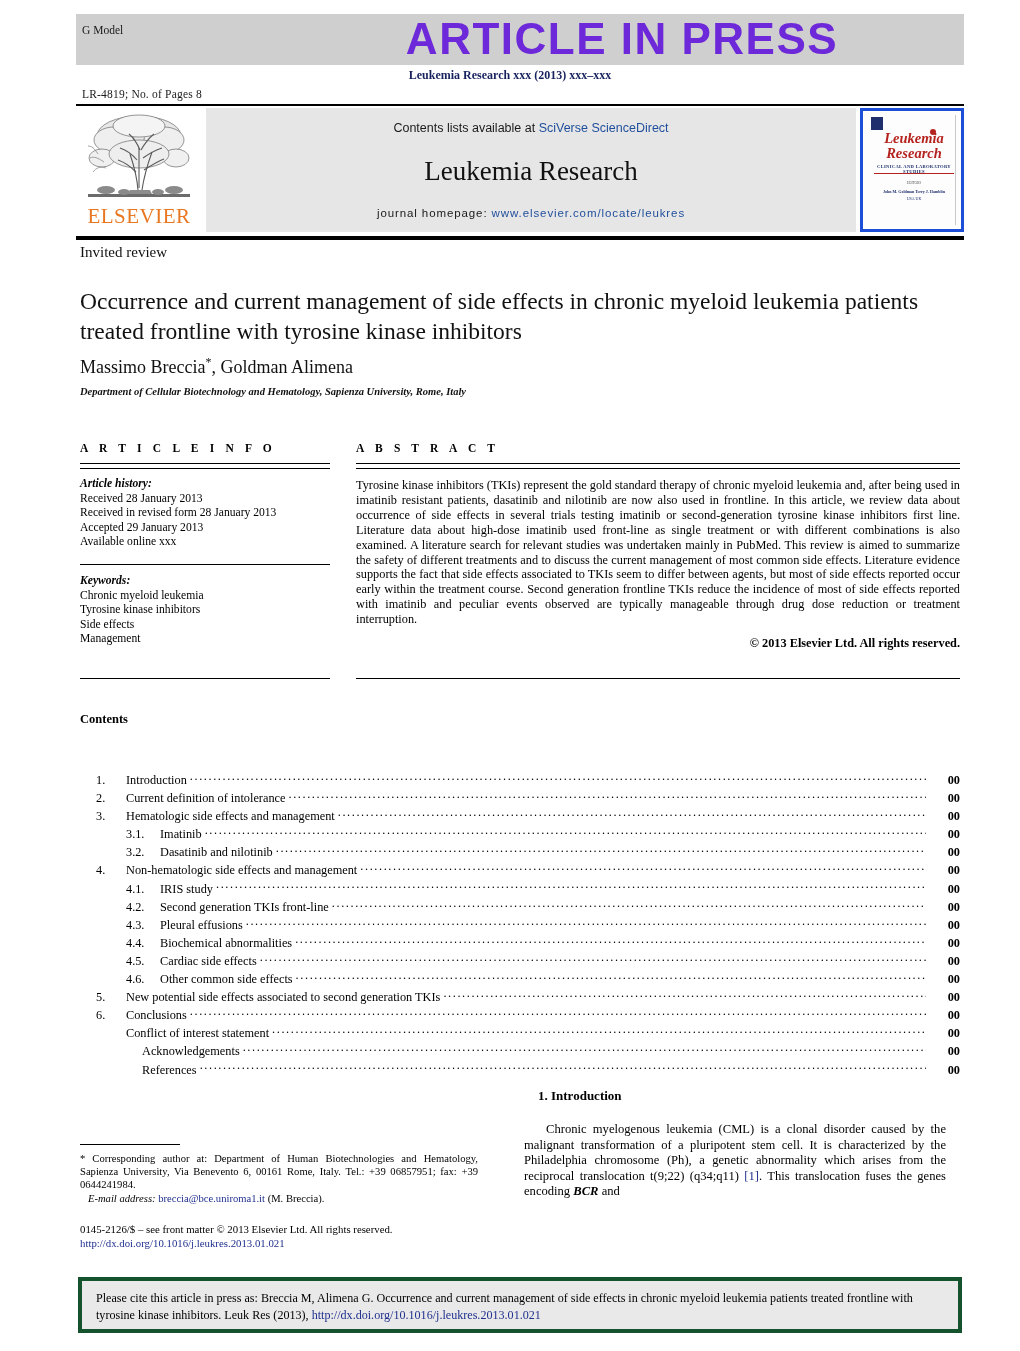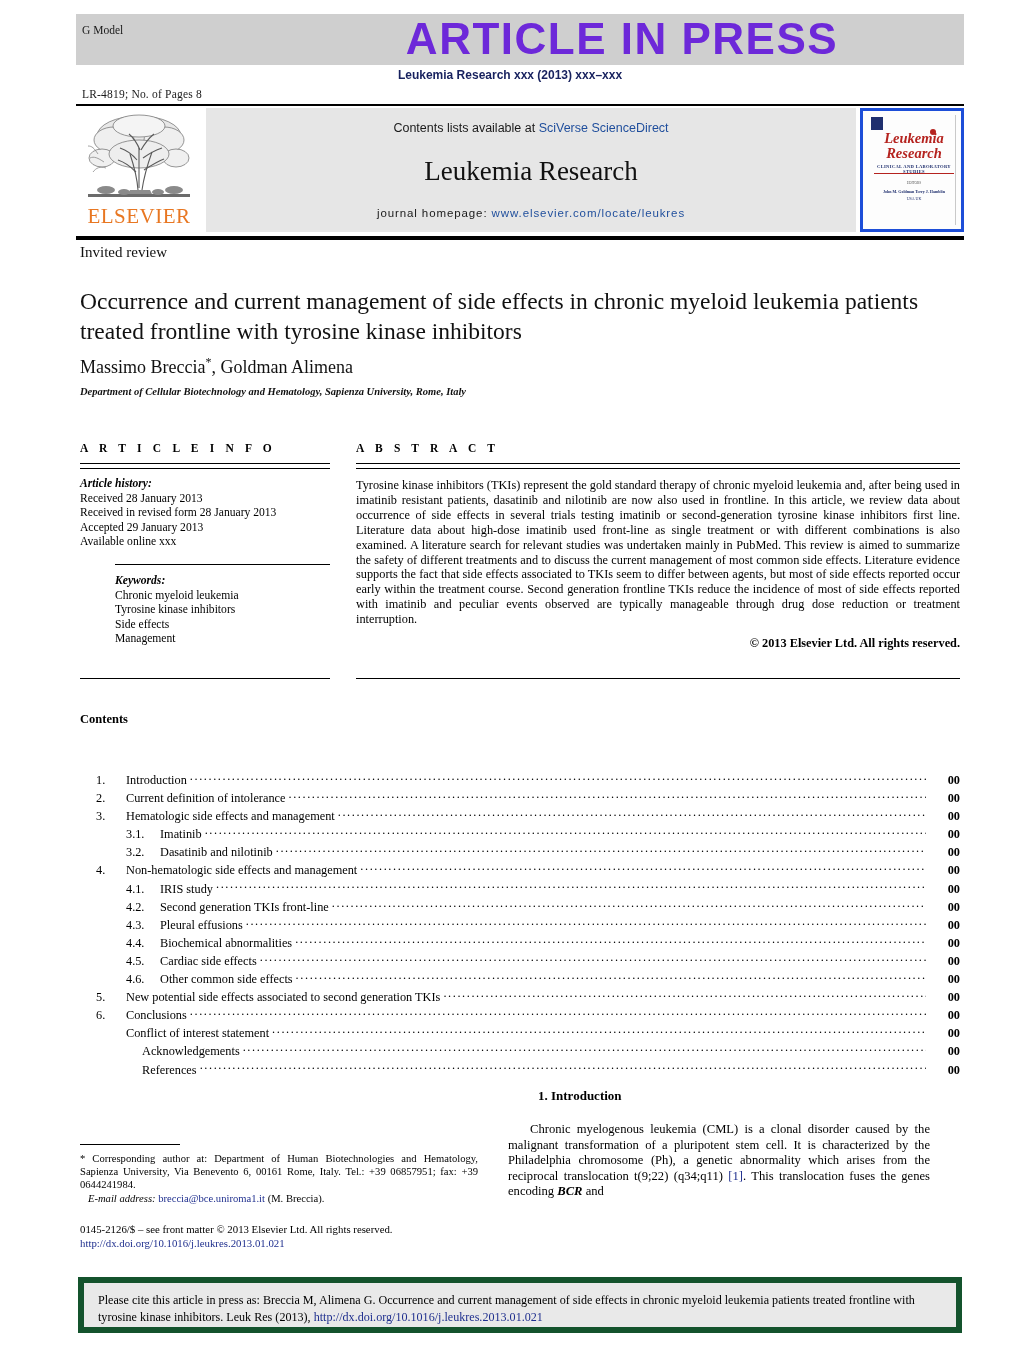--- a/index.html
+++ b/index.html
@@ -52,21 +52,21 @@
   }
 
   .journal-ref {
     position: absolute;
     left: 0; top: 68px;
     width: 1020px;
     text-align: center;
     font-size: 12px;
     font-weight: bold;
     color: #17215e;
-    font-family: Liberation Sans, sans-serif;
+    font-family: Liberation Serif, serif;
   }
 
   
   .rule-top {
     position: absolute;
     left: 76px; top: 104px;
     width: 888px; height: 2px;
     background: #000;
   }
   .masthead {
@@ -222,21 +222,21 @@
     font-weight: bold;
     font-size: 11.5px;
     letter-spacing: 4.2px;
     color: #000;
   }
   .hr-thin { height: 1px; background: #000; margin-top: 9px; }
   .hr-thin2 { height: 1px; background: #000; margin-top: 4px; }
 
   .info-block { margin-top: 8px; font-size: 11.6px; line-height: 14.6px; }
   .info-block .lbl { font-style: italic; font-weight: bold; }
-  .kw-block { margin-top: 14px; padding-top: 9px; border-top: 1px solid #000; font-size: 11.6px; line-height: 14.6px; margin-left: 35px; }
+  .kw-block { margin-top: 14px; padding-top: 9px; border-top: 1px solid #000; font-size: 11.6px; line-height: 14.6px; }
   .kw-block .lbl { font-style: italic; font-weight: bold; }
 
   .abs-body {
     margin-top: 9px;
     font-size: 12.3px;
     line-height: 14.9px;
     text-align: justify;
     color: #000;
   }
   .abs-copy {
@@ -328,36 +328,36 @@
 
   
   .intro-head {
     position: absolute;
     left: 538px; top: 1088px;
     font-size: 13px;
     font-weight: bold;
   }
   .intro-body {
     position: absolute;
-    left: 508px; top: 1122px;
+    left: 524px; top: 1122px;
     width: 422px;
     font-size: 12.6px;
     line-height: 15.6px;
     text-align: justify;
   }
   .intro-body .indent { display:inline-block; width: 22px; }
   .intro-body .ital { font-style: italic; font-weight: bold; }
   .refnum { color: #1f2f8e; }
 
   
   .cite-box {
     position: absolute;
     left: 78px; top: 1277px;
     width: 884px; height: 56px;
-    border: 6px solid #14532d;
+    border: 4px solid #14532d;
     box-sizing: border-box;
     background: #e9e9e9;
   }
   .cite-text {
     position: absolute;
     left: 14px; top: 9px;
     width: 856px;
     font-size: 12.1px;
     line-height: 16.5px;
   }

